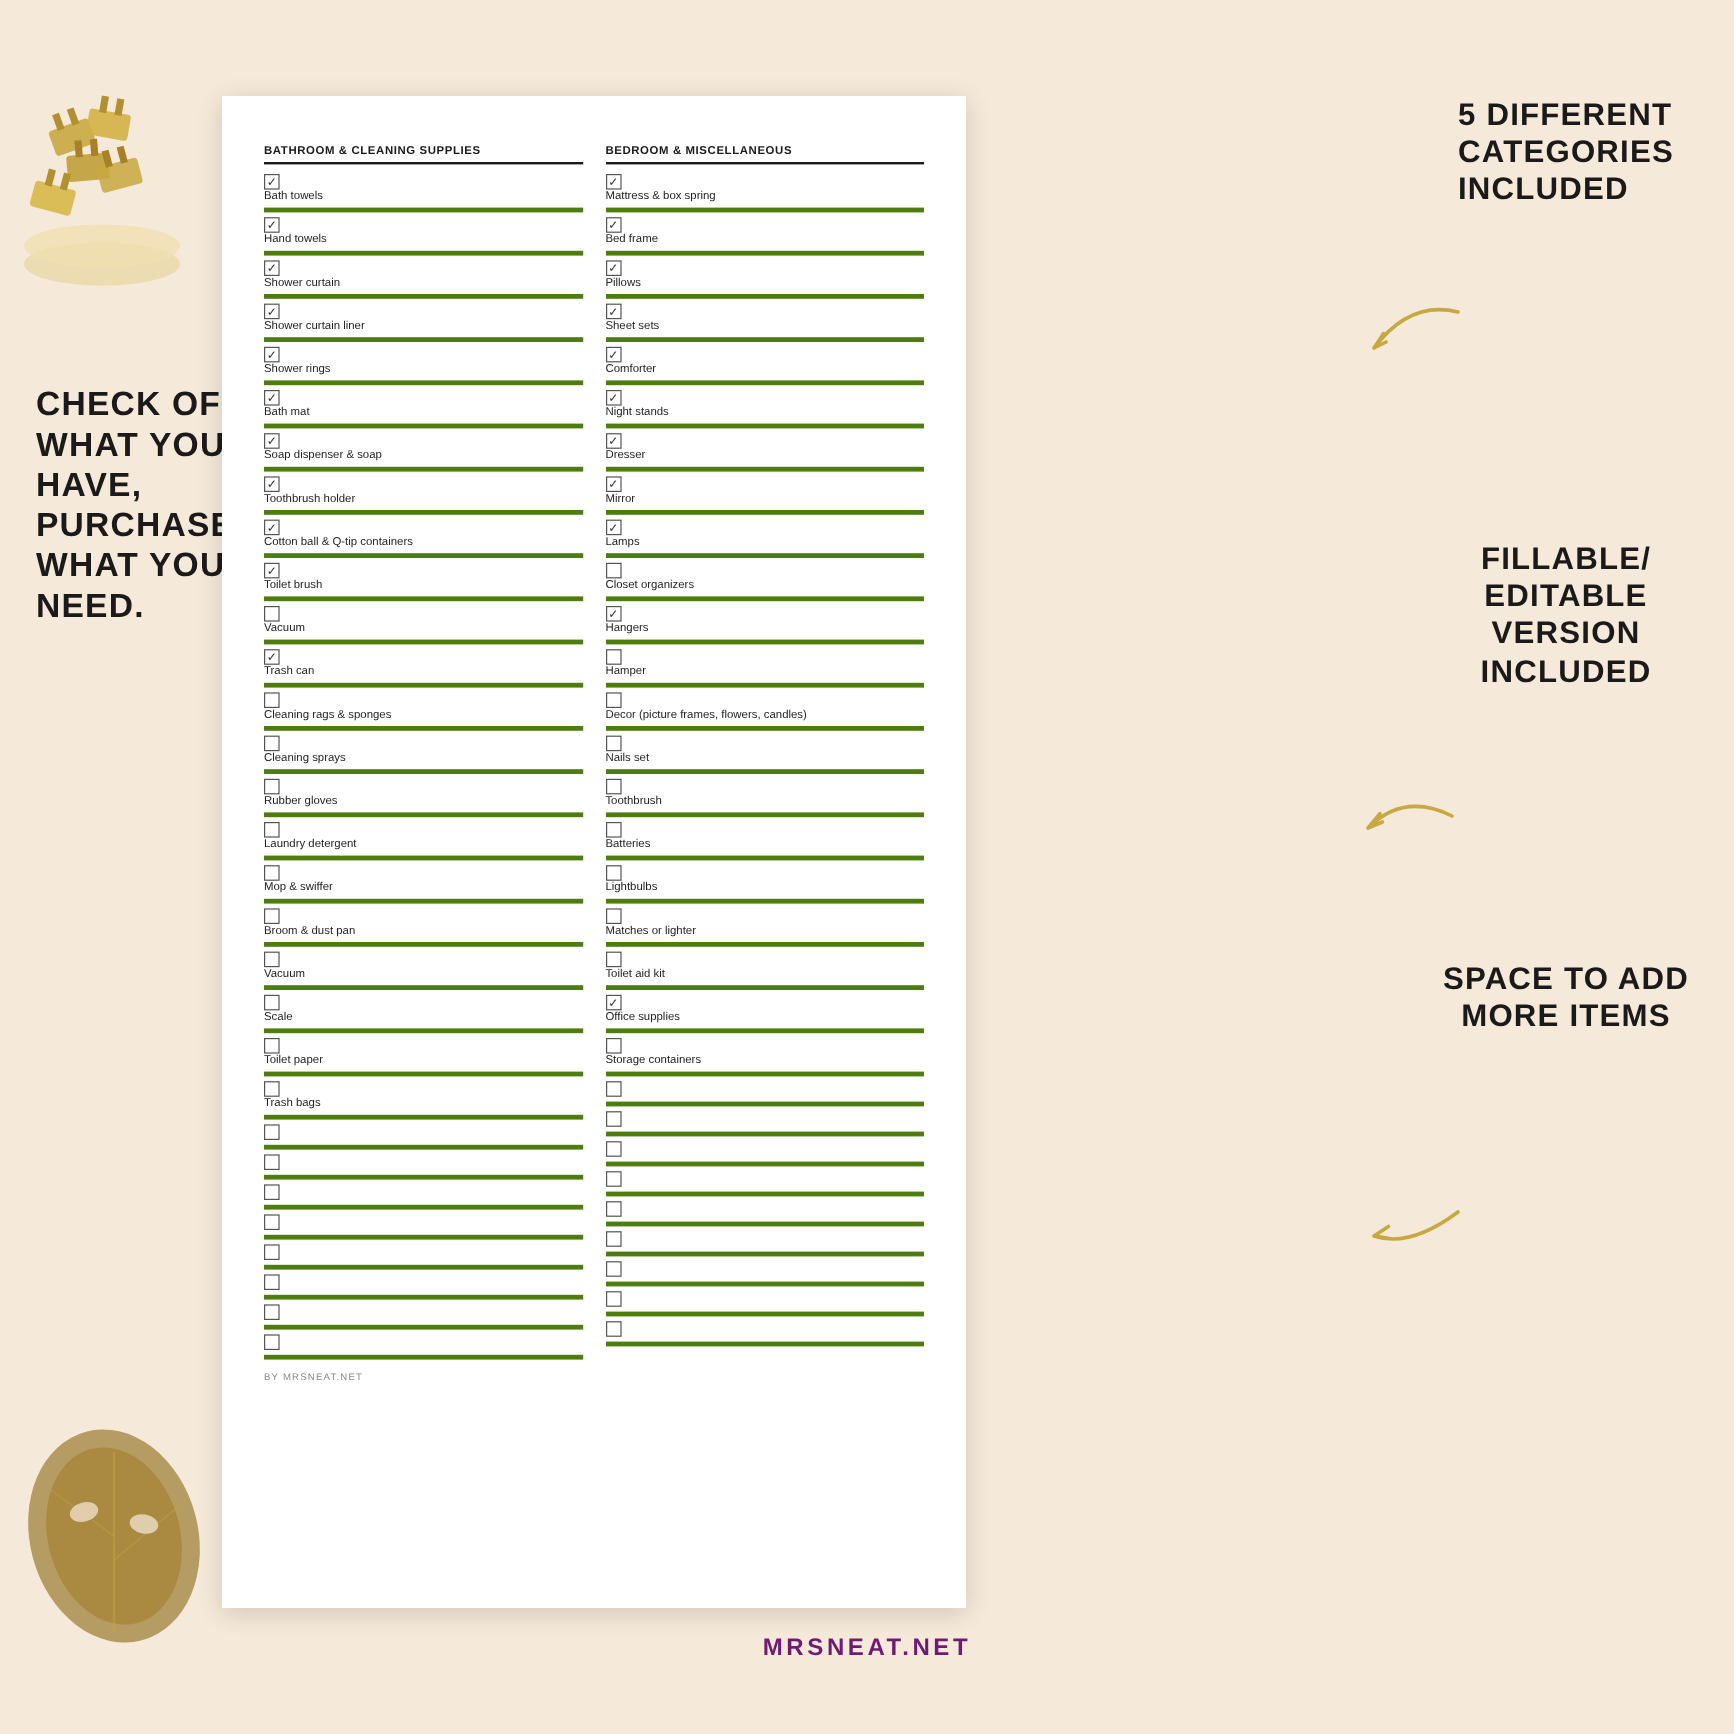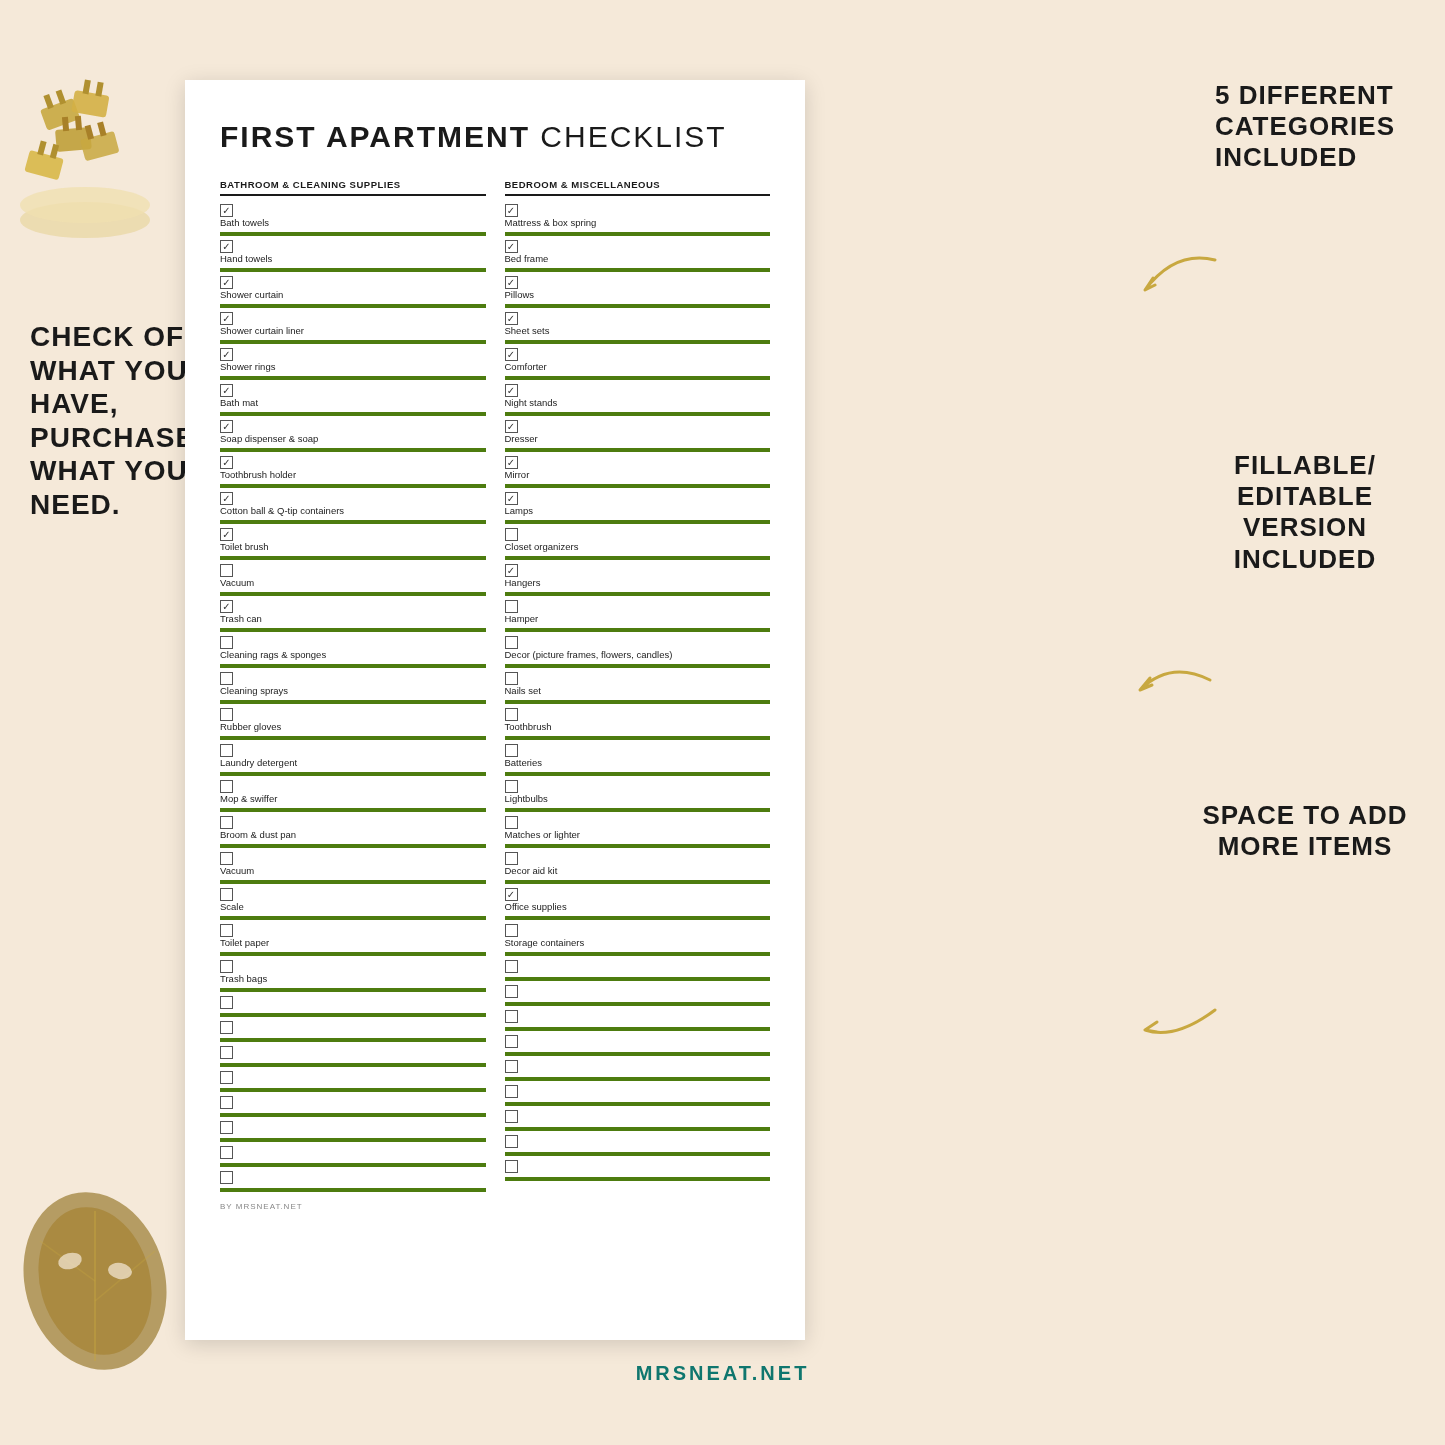--- a/index.html
+++ b/index.html
@@ -166,21 +166,21 @@
     .bottom-url {
       position: absolute;
       bottom: 60px;
       left: 50%;
       transform: translateX(-50%);
       font-family: 'Arial Black', Arial, sans-serif;
       font-size: 20px;
       font-weight: 900;
       letter-spacing: 3px;
       text-transform: uppercase;
-      color: #0f766e;
+      color: #701a75;
     }
 
     
     .clips-decor {
       position: absolute;
       top: 50px;
       left: 10px;
     }
 
     
@@ -276,23 +276,20 @@
   <span>SPACE TO ADD MORE ITEMS</span>
 </div>
 
 <div style="position:absolute; right:220px; top:990px;">
   <svg width="110" height="80" viewBox="0 0 110 80">
     <path d="M100,20 Q60,50 30,40 L42,42 M30,40 L42,32" stroke="#c8a840" stroke-width="3" fill="none" stroke-linecap="round"></path>
   </svg>
 </div>
 
 <div class="document">
-  <h1 class="doc-title">
-    <strong>FIRST APARTMENT</strong> <span style="font-weight:300;">CHECKLIST</span>
-  </h1>
 
   <div class="columns">
 
     <div class="col">
       <div class="col-header">BATHROOM &amp; CLEANING SUPPLIES</div>
       <div id="col-left-items">
           <div class="checklist-item">
             <div class="checkbox checked"></div>
             <span class="item-label">Bath towels</span>
           </div>
@@ -485,21 +482,21 @@
           <div class="checklist-item">
             <div class="checkbox"></div>
             <span class="item-label">Lightbulbs</span>
           </div>
           <div class="checklist-item">
             <div class="checkbox"></div>
             <span class="item-label">Matches or lighter</span>
           </div>
           <div class="checklist-item">
             <div class="checkbox"></div>
-            <span class="item-label">Decor aid kit</span>
+            <span class="item-label">Toilet aid kit</span>
           </div>
           <div class="checklist-item">
             <div class="checkbox checked"></div>
             <span class="item-label">Office supplies</span>
           </div>
           <div class="checklist-item">
             <div class="checkbox"></div>
             <span class="item-label">Storage containers</span>
           </div>
           <div class="checklist-item">

